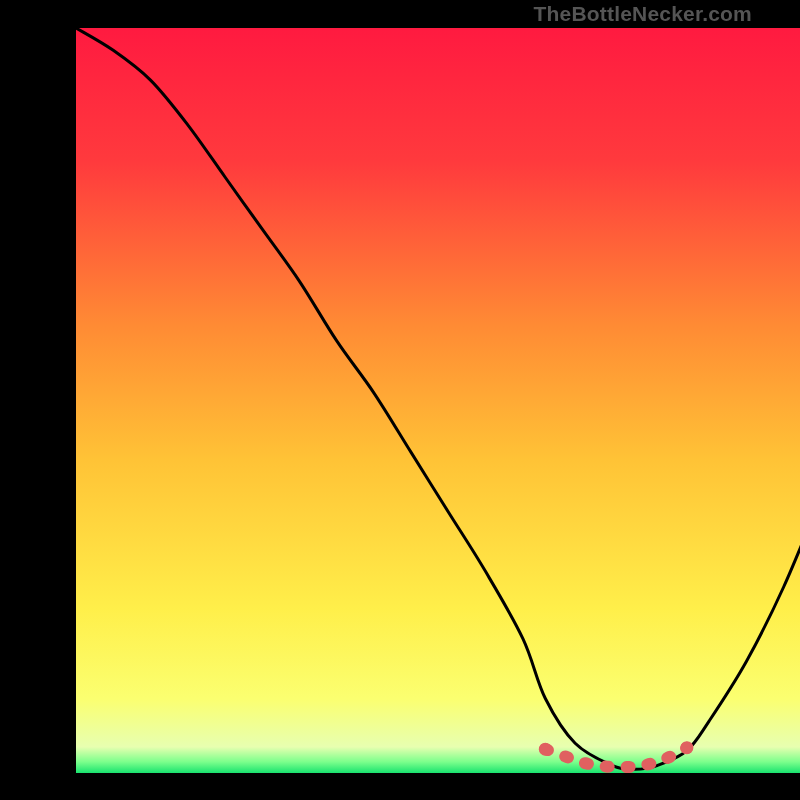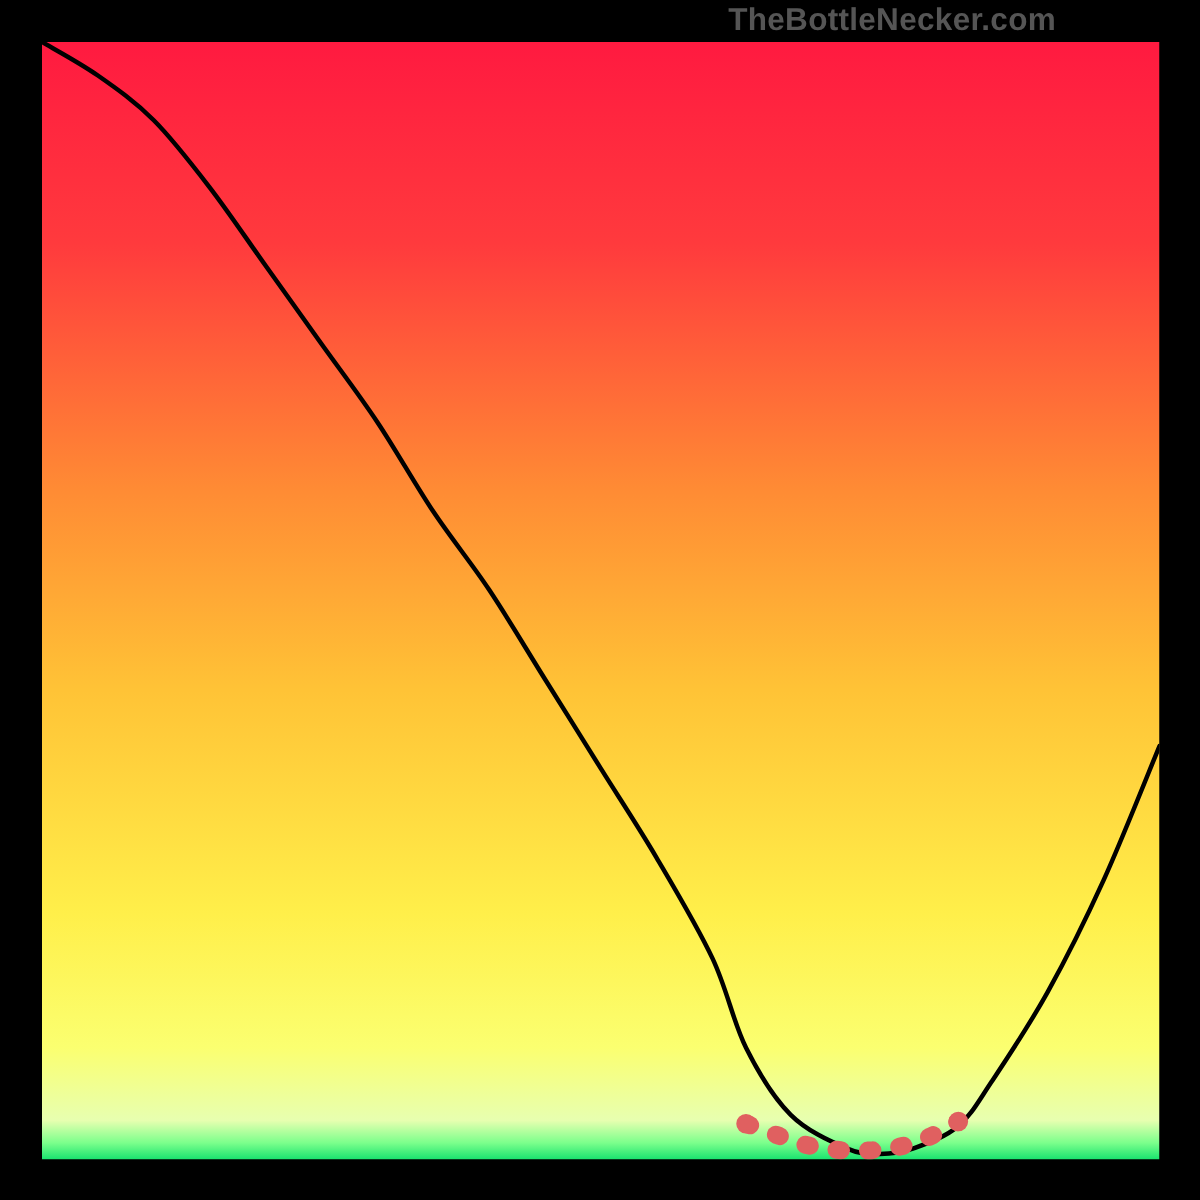--- a/index.html
+++ b/index.html
@@ -7,20 +7,21 @@
     padding: 0;
     width: 800px;
     height: 800px;
     background: #000000;
     overflow: hidden;
   }
   .chart-container {
     position: relative;
     width: 720px;
     height: 800px;
+    margin-left: 48px;
   }
   .watermark {
     position: absolute;
     top: 2px;
     right: 16px;
     color: #555555;
     font-family: Arial, Helvetica, sans-serif;
     font-size: 21px;
     font-weight: 600;
     letter-spacing: 0.2px;

